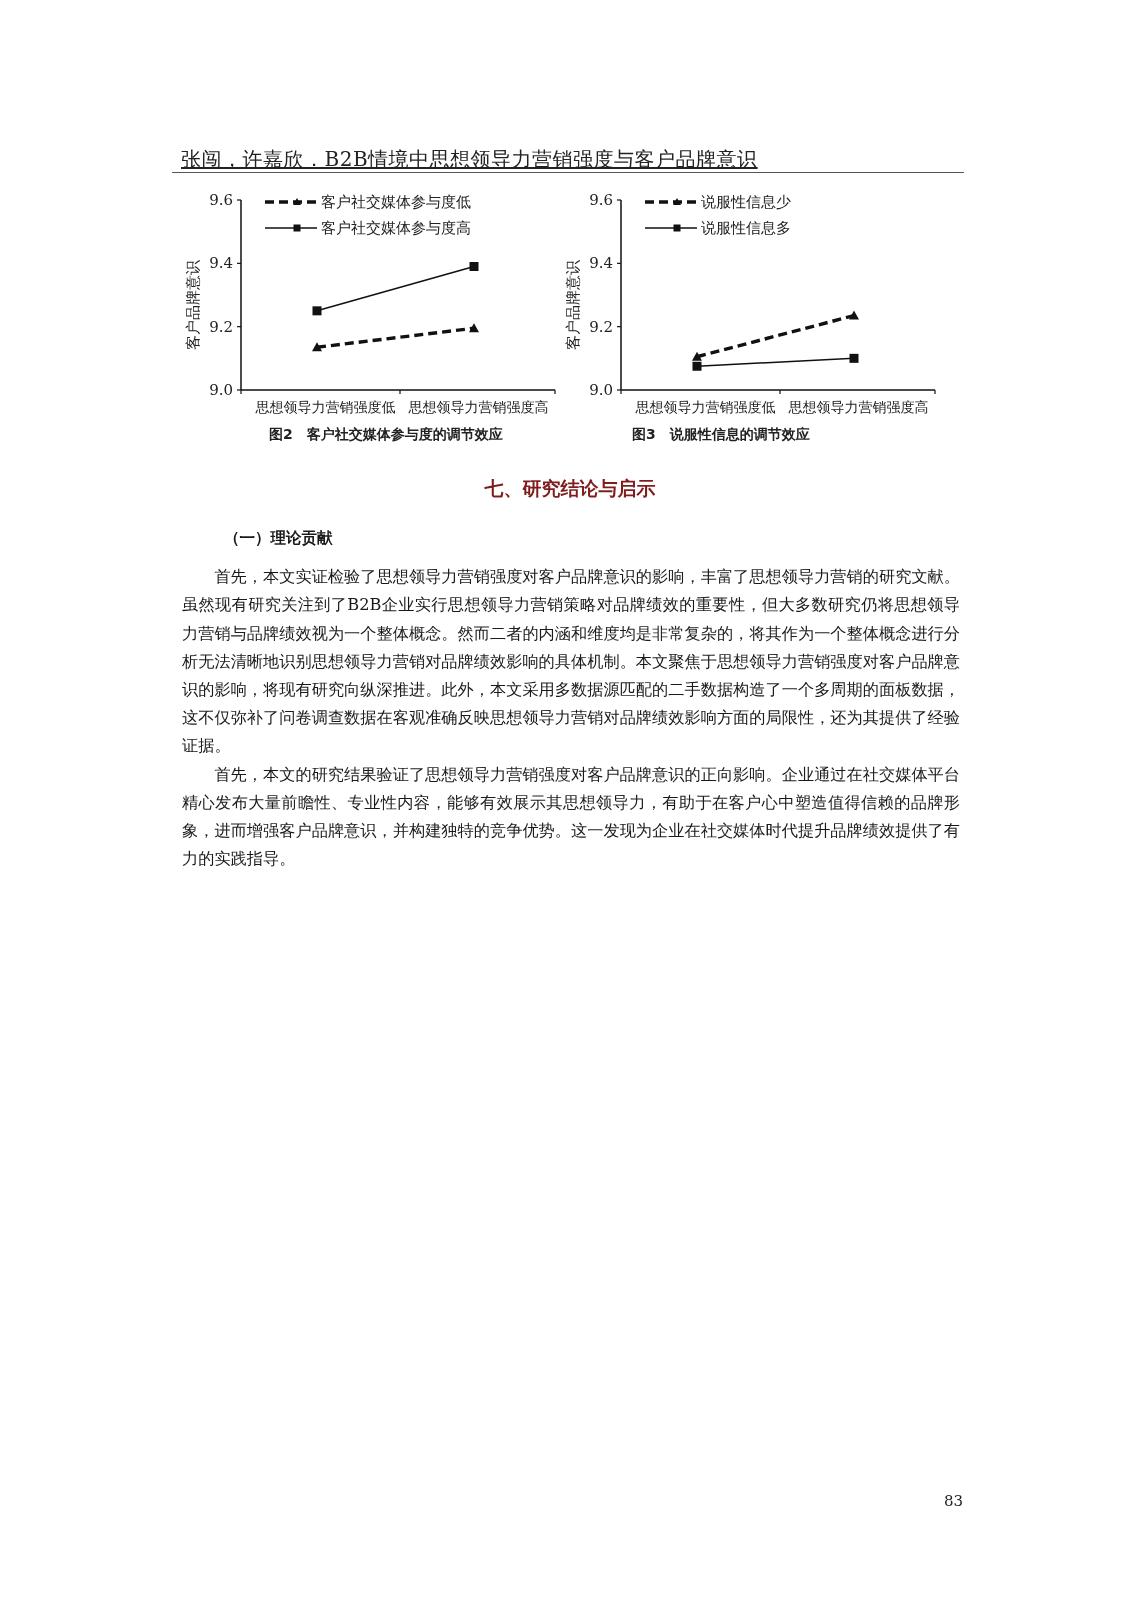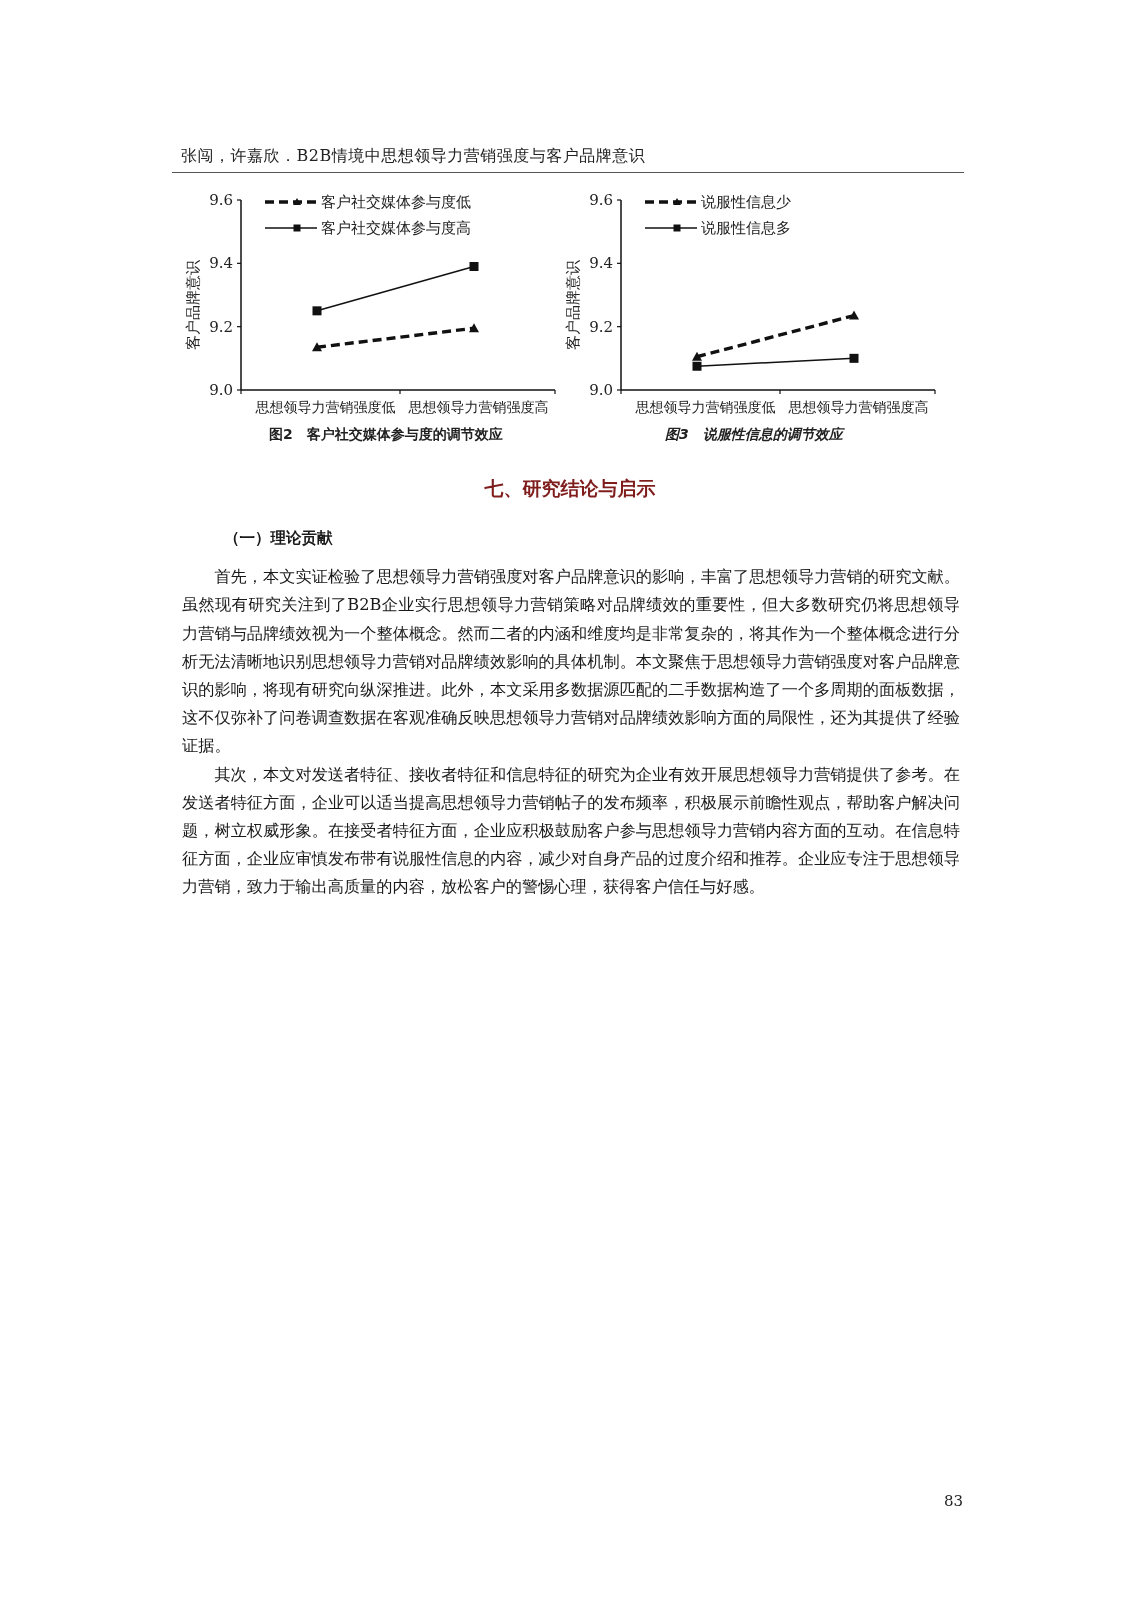--- a/index.html
+++ b/index.html
@@ -1,27 +1,27 @@
 <!DOCTYPE html>
 <html><head>
 <meta charset="utf-8">
 <style>
   html, body { margin: 0; padding: 0; background: #ffffff; }
   body { width: 1140px; height: 1600px; position: relative; overflow: hidden;
          font-family: "DejaVu Serif", "Liberation Serif", serif; color: #1a1a1a; }
-  .running-head { position: absolute; left: 181px; top: 146px; font-size: 16px; letter-spacing: 0.5px; color: #222; }
+  .running-head { position: absolute; left: 181px; top: 146px; font-size: 20px; letter-spacing: 0.5px; color: #222; text-decoration: underline; }
   .head-rule { position: absolute; left: 172px; top: 172px; width: 792px; height: 1px; background: #555; }
   .chart { position: absolute; top: 186px; }
   .chart svg text { font-family: "DejaVu Serif", "Liberation Serif", serif; fill: #222; }
   .chart-2 { left: 172px; }
   .chart-3 { left: 552px; }
   .fig-caption { position: absolute; top: 426px; font-family: "DejaVu Sans", "Liberation Sans", sans-serif; font-weight: bold; font-size: 14px; color: #222; }
   .fig-caption .fig-no { margin-right: 14px; }
   .cap-2 { left: 249px; padding-left: 20px; }
-  .cap-3 { left: 665px; font-style: italic; }
+  .cap-3 { left: 632px; }
   .section-title { position: absolute; top: 476px; left: 0; width: 1140px; text-align: center;
                    font-family: "DejaVu Sans", "Liberation Sans", sans-serif; font-weight: bold; font-size: 19px; color: #7f1d1d; }
   .body { position: absolute; left: 182px; top: 513px; width: 778px; font-size: 16.2px; line-height: 28.2px; text-align: justify; }
   .body p { margin: 0; text-indent: 2em; }
   .body h3 { margin: 11px; font-family: "DejaVu Sans", "Liberation Sans", sans-serif; font-size: 15.5px; font-weight: bold; padding-left: 2em; line-height: 28.2px; }
   .page-number { position: absolute; left: 944px; top: 1492px; font-size: 15px; color: #222; }
 </style>
 </head>
 <body>
 
@@ -98,16 +98,16 @@
 </div>
 <div class="fig-caption cap-3">
   <span class="fig-no">图3</span><span>说服性信息的调节效应</span>
 </div>
 
 <div class="section-title">七、研究结论与启示</div>
 
 <div class="body">
   <h3>（一）理论贡献</h3>
   <p>首先，本文实证检验了思想领导力营销强度对客户品牌意识的影响，丰富了思想领导力营销的研究文献。虽然现有研究关注到了B2B企业实行思想领导力营销策略对品牌绩效的重要性，但大多数研究仍将思想领导力营销与品牌绩效视为一个整体概念。然而二者的内涵和维度均是非常复杂的，将其作为一个整体概念进行分析无法清晰地识别思想领导力营销对品牌绩效影响的具体机制。本文聚焦于思想领导力营销强度对客户品牌意识的影响，将现有研究向纵深推进。此外，本文采用多数据源匹配的二手数据构造了一个多周期的面板数据，这不仅弥补了问卷调查数据在客观准确反映思想领导力营销对品牌绩效影响方面的局限性，还为其提供了经验证据。</p>
-  <p>其次，本文对发送者特征、接收者特征和信息特征的研究为企业有效开展思想领导力营销提供了参考。在发送者特征方面，企业可以适当提高思想领导力营销帖子的发布频率，积极展示前瞻性观点，帮助客户解决问题，树立权威形象。在接受者特征方面，企业应积极鼓励客户参与思想领导力营销内容方面的互动。在信息特征方面，企业应审慎发布带有说服性信息的内容，减少对自身产品的过度介绍和推荐。企业应专注于思想领导力营销，致力于输出高质量的内容，放松客户的警惕心理，获得客户信任与好感。</p>
+  <p>首先，本文的研究结果验证了思想领导力营销强度对客户品牌意识的正向影响。企业通过在社交媒体平台精心发布大量前瞻性、专业性内容，能够有效展示其思想领导力，有助于在客户心中塑造值得信赖的品牌形象，进而增强客户品牌意识，并构建独特的竞争优势。这一发现为企业在社交媒体时代提升品牌绩效提供了有力的实践指导。</p>
 </div>
 
 <div class="page-number">83</div>
 
 </body></html>

